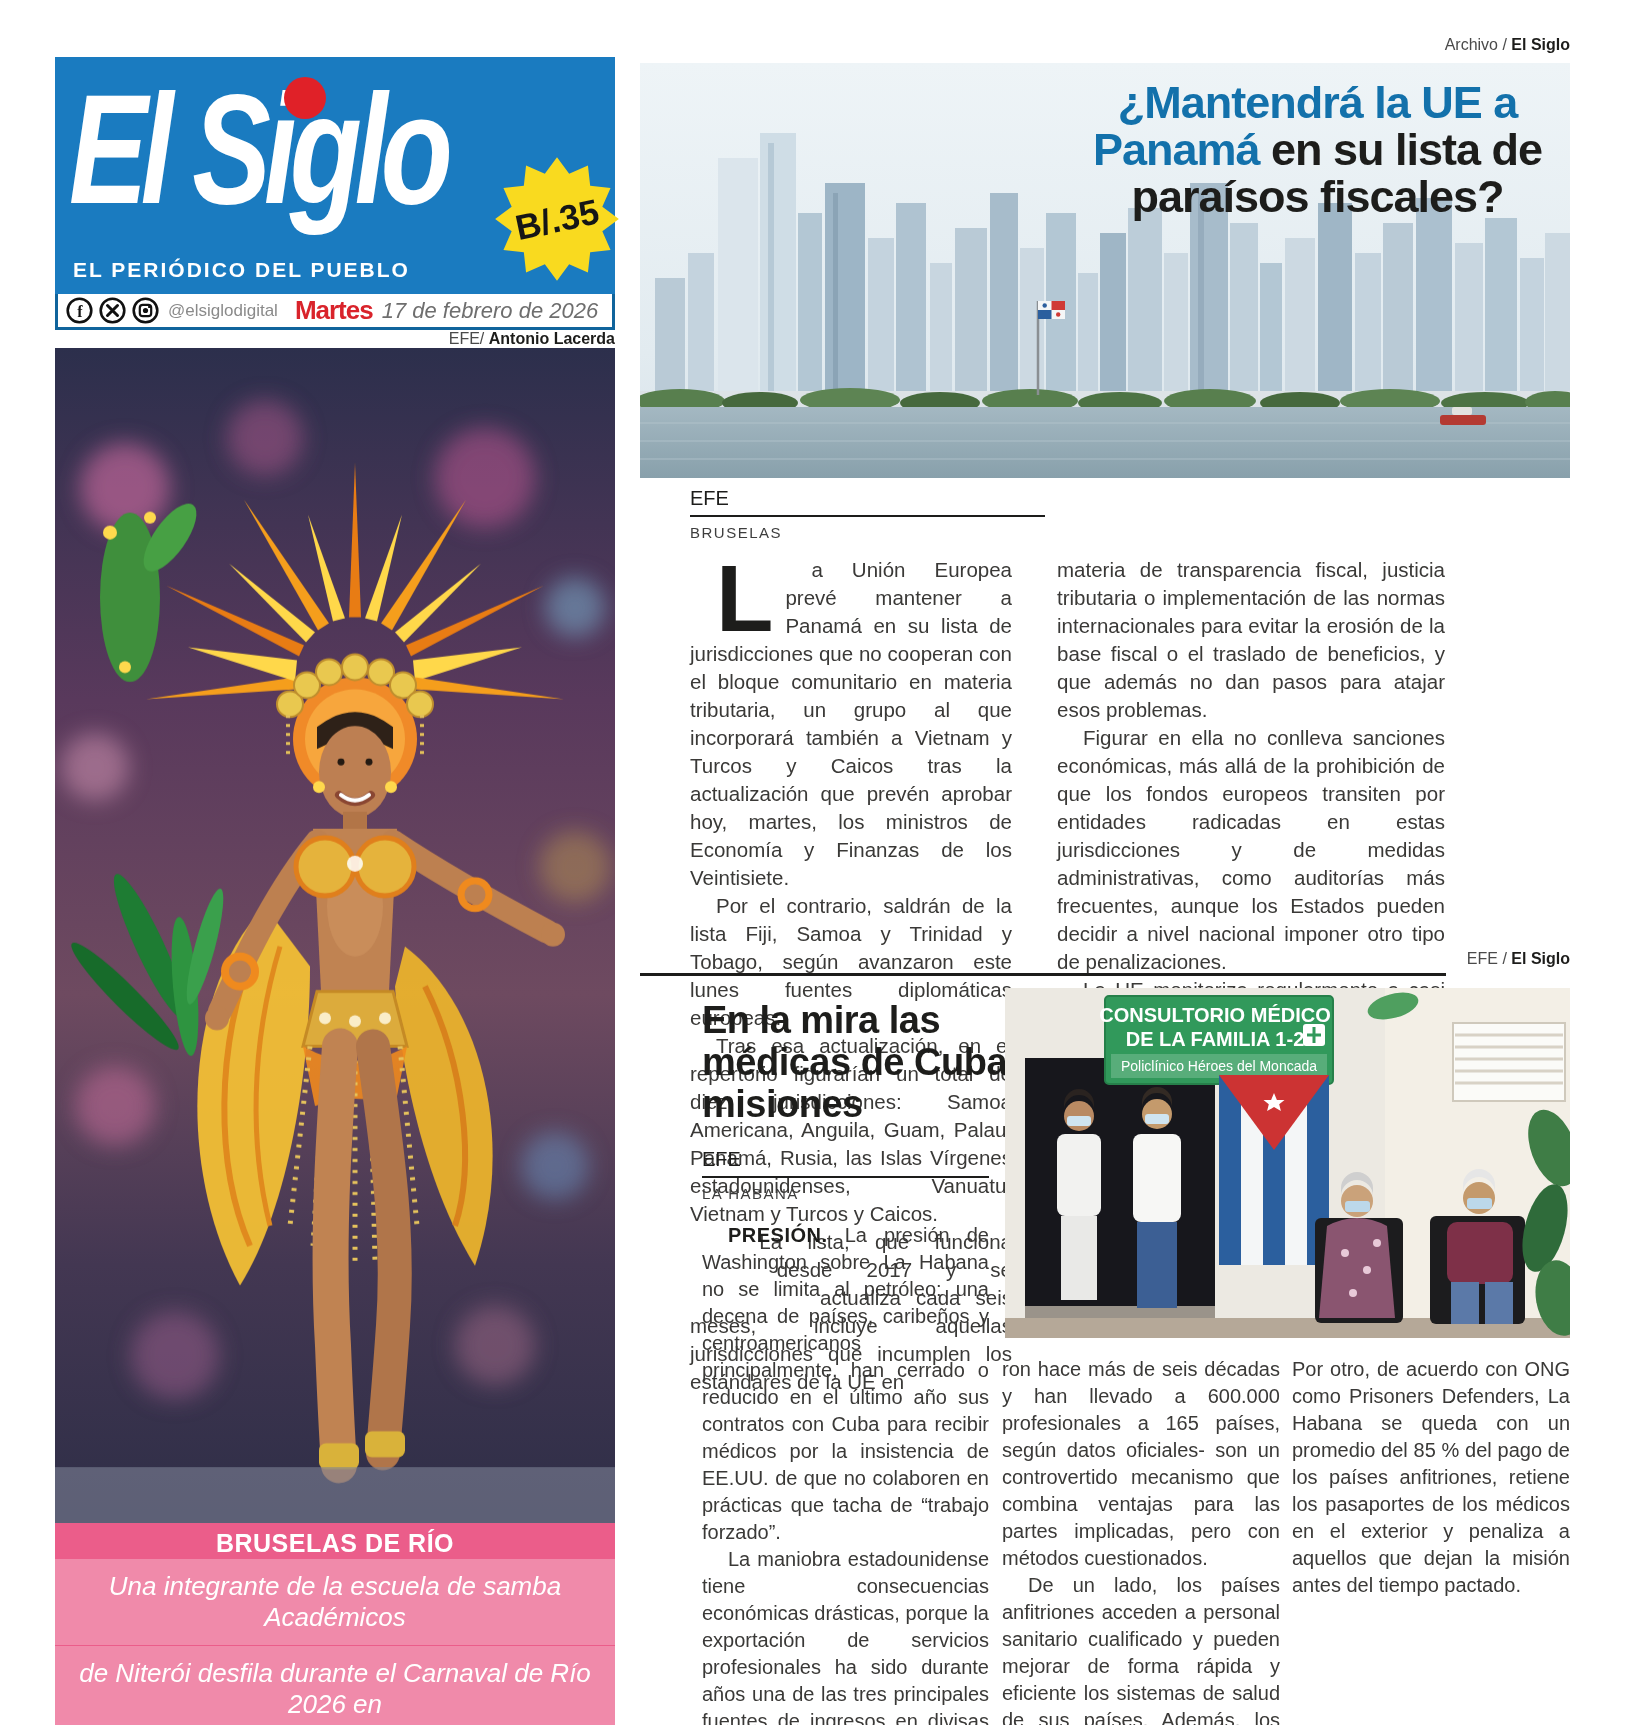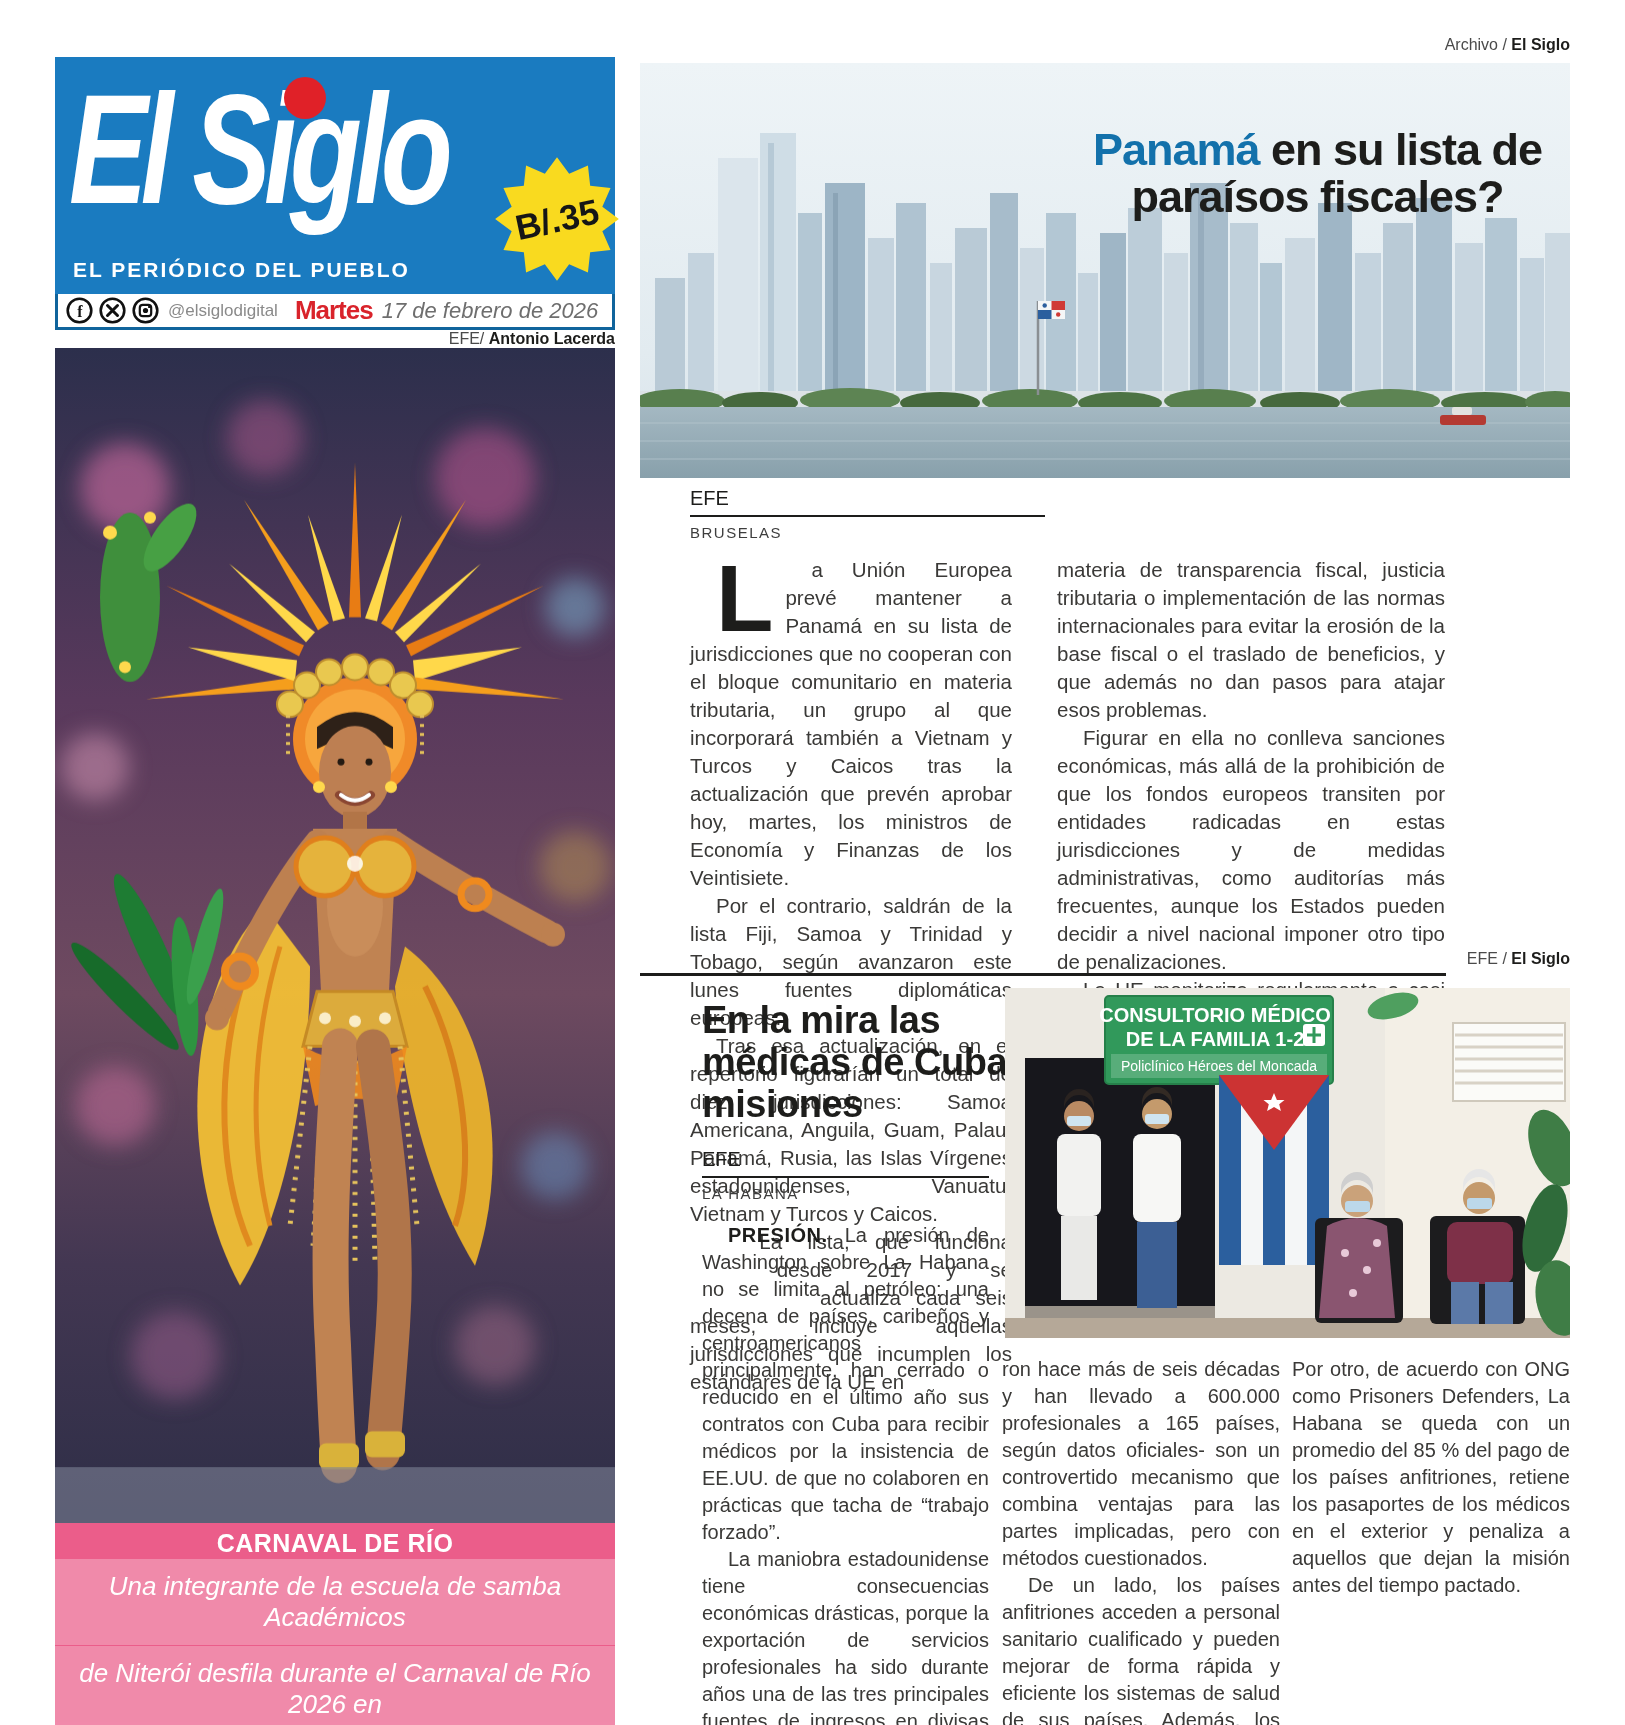--- a/index.html
+++ b/index.html
@@ -190,21 +190,21 @@
 
     <rect x="0" y="344" width="930" height="71" fill="url(#water)"></rect>
     <path d="M0 360 H930 M0 378 H930 M0 396 H930" stroke="#b8c8d0" stroke-width="1.5" opacity="0.5"></path>
     <g>
       <rect x="800" y="352" width="46" height="10" rx="3" fill="#b43a32"></rect>
       <rect x="812" y="344" width="20" height="8" rx="2" fill="#e2e2e0"></rect>
     </g>
   </svg>
 
   <div class="panama-headline">
-    <br>
+    <span class="hl-blue">¿Mantendrá la UE a</span><br>
     <span class="hl-blue">Panamá</span><span class="hl-black"> en su lista de</span><br>
     <span class="hl-black">paraísos fiscales?</span>
   </div>
 
   <div class="byline story1-byline">
     <div class="agency">EFE</div>
     <div class="place">BRUSELAS</div>
   </div>
 
   <div class="body-text story1-col1">
@@ -342,21 +342,21 @@
       </g>
       <path d="M285,700 C278,800 272,900 278,1000 C280,1050 282,1090 284,1120" stroke="#c08352" stroke-width="36" fill="none" stroke-linecap="round"></path>
       <path d="M318,700 C330,790 345,880 338,980 C334,1040 330,1080 328,1108" stroke="#b0754a" stroke-width="34" fill="none" stroke-linecap="round"></path>
       <rect x="264" y="1098" width="40" height="26" rx="7" fill="#d9b23a"></rect>
       <rect x="310" y="1086" width="40" height="26" rx="7" fill="#d9b23a"></rect>
     </g>
     <rect x="0" y="1122" width="560" height="56" fill="#7d8296" opacity="0.6"></rect>
   </svg>
 
   <div class="caption-box">
-    <div class="kicker">CARNAVAL DE RÍO</div>
+    <div class="kicker">BRUSELAS DE RÍO</div>
     <div class="caption-lines">
         <p>Una integrante de la escuela de samba Académicos</p>
         <p>de Niterói desfila durante el Carnaval de Río 2026 en</p>
         <p>el sambódromo de Río de Janeiro.</p>
       </div>
   </div>
 
   <div class="credit credit-cuba">
     <span>EFE /</span>
     <b>El Siglo</b>

